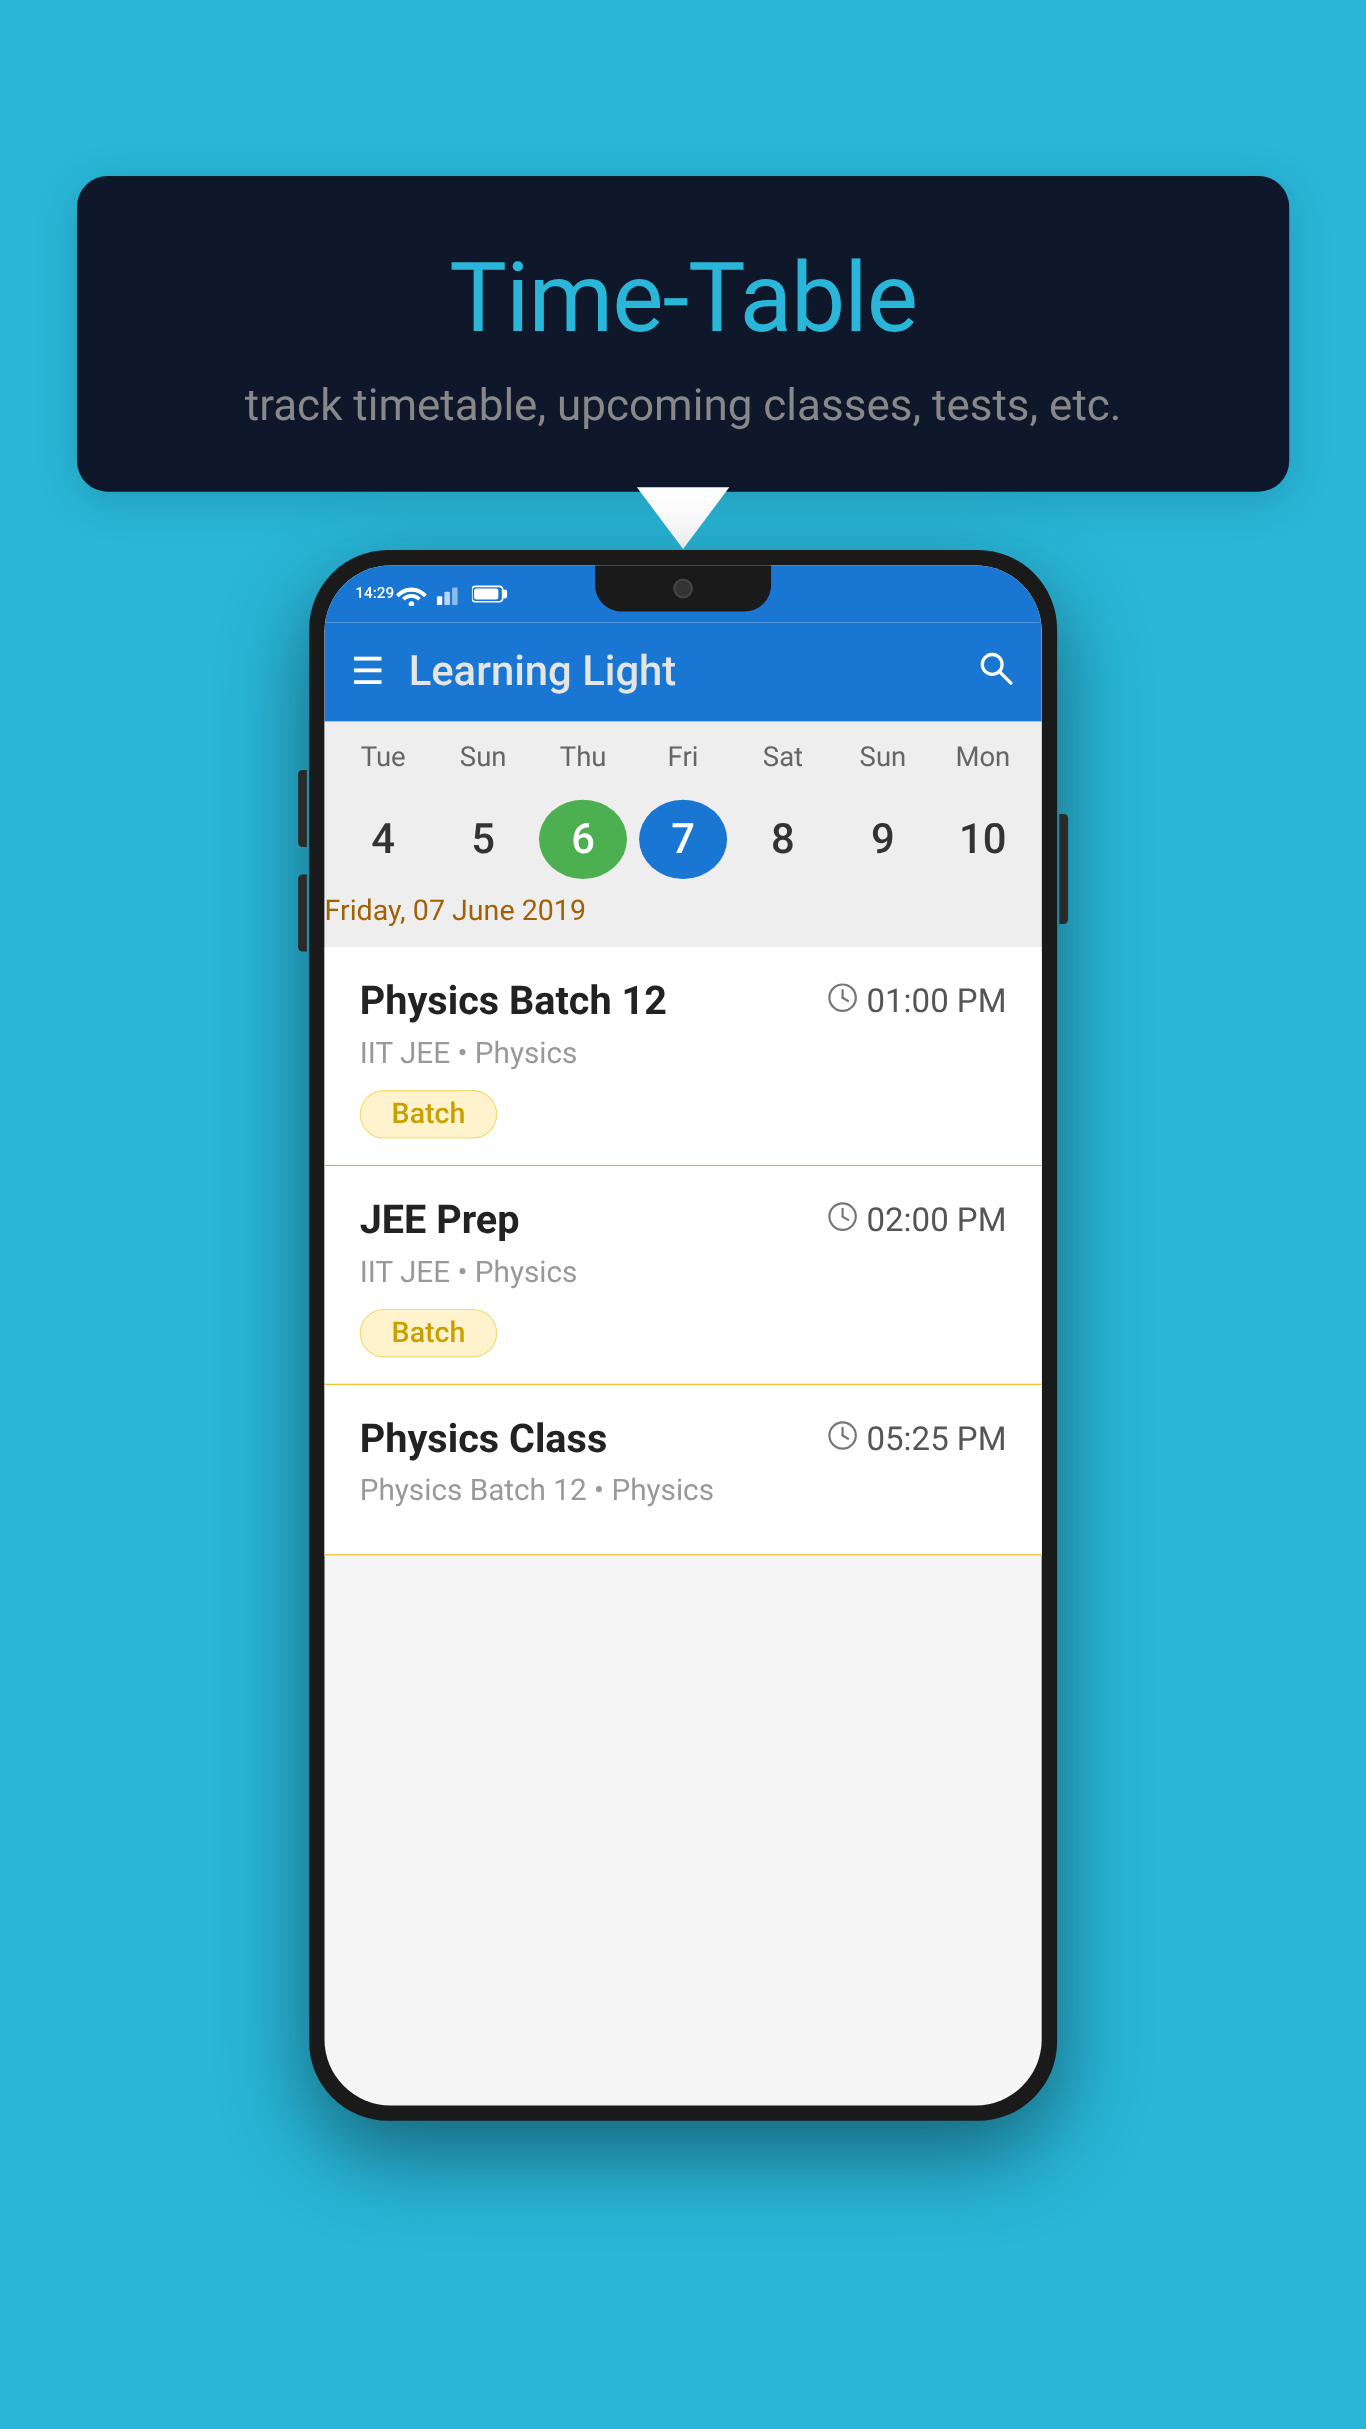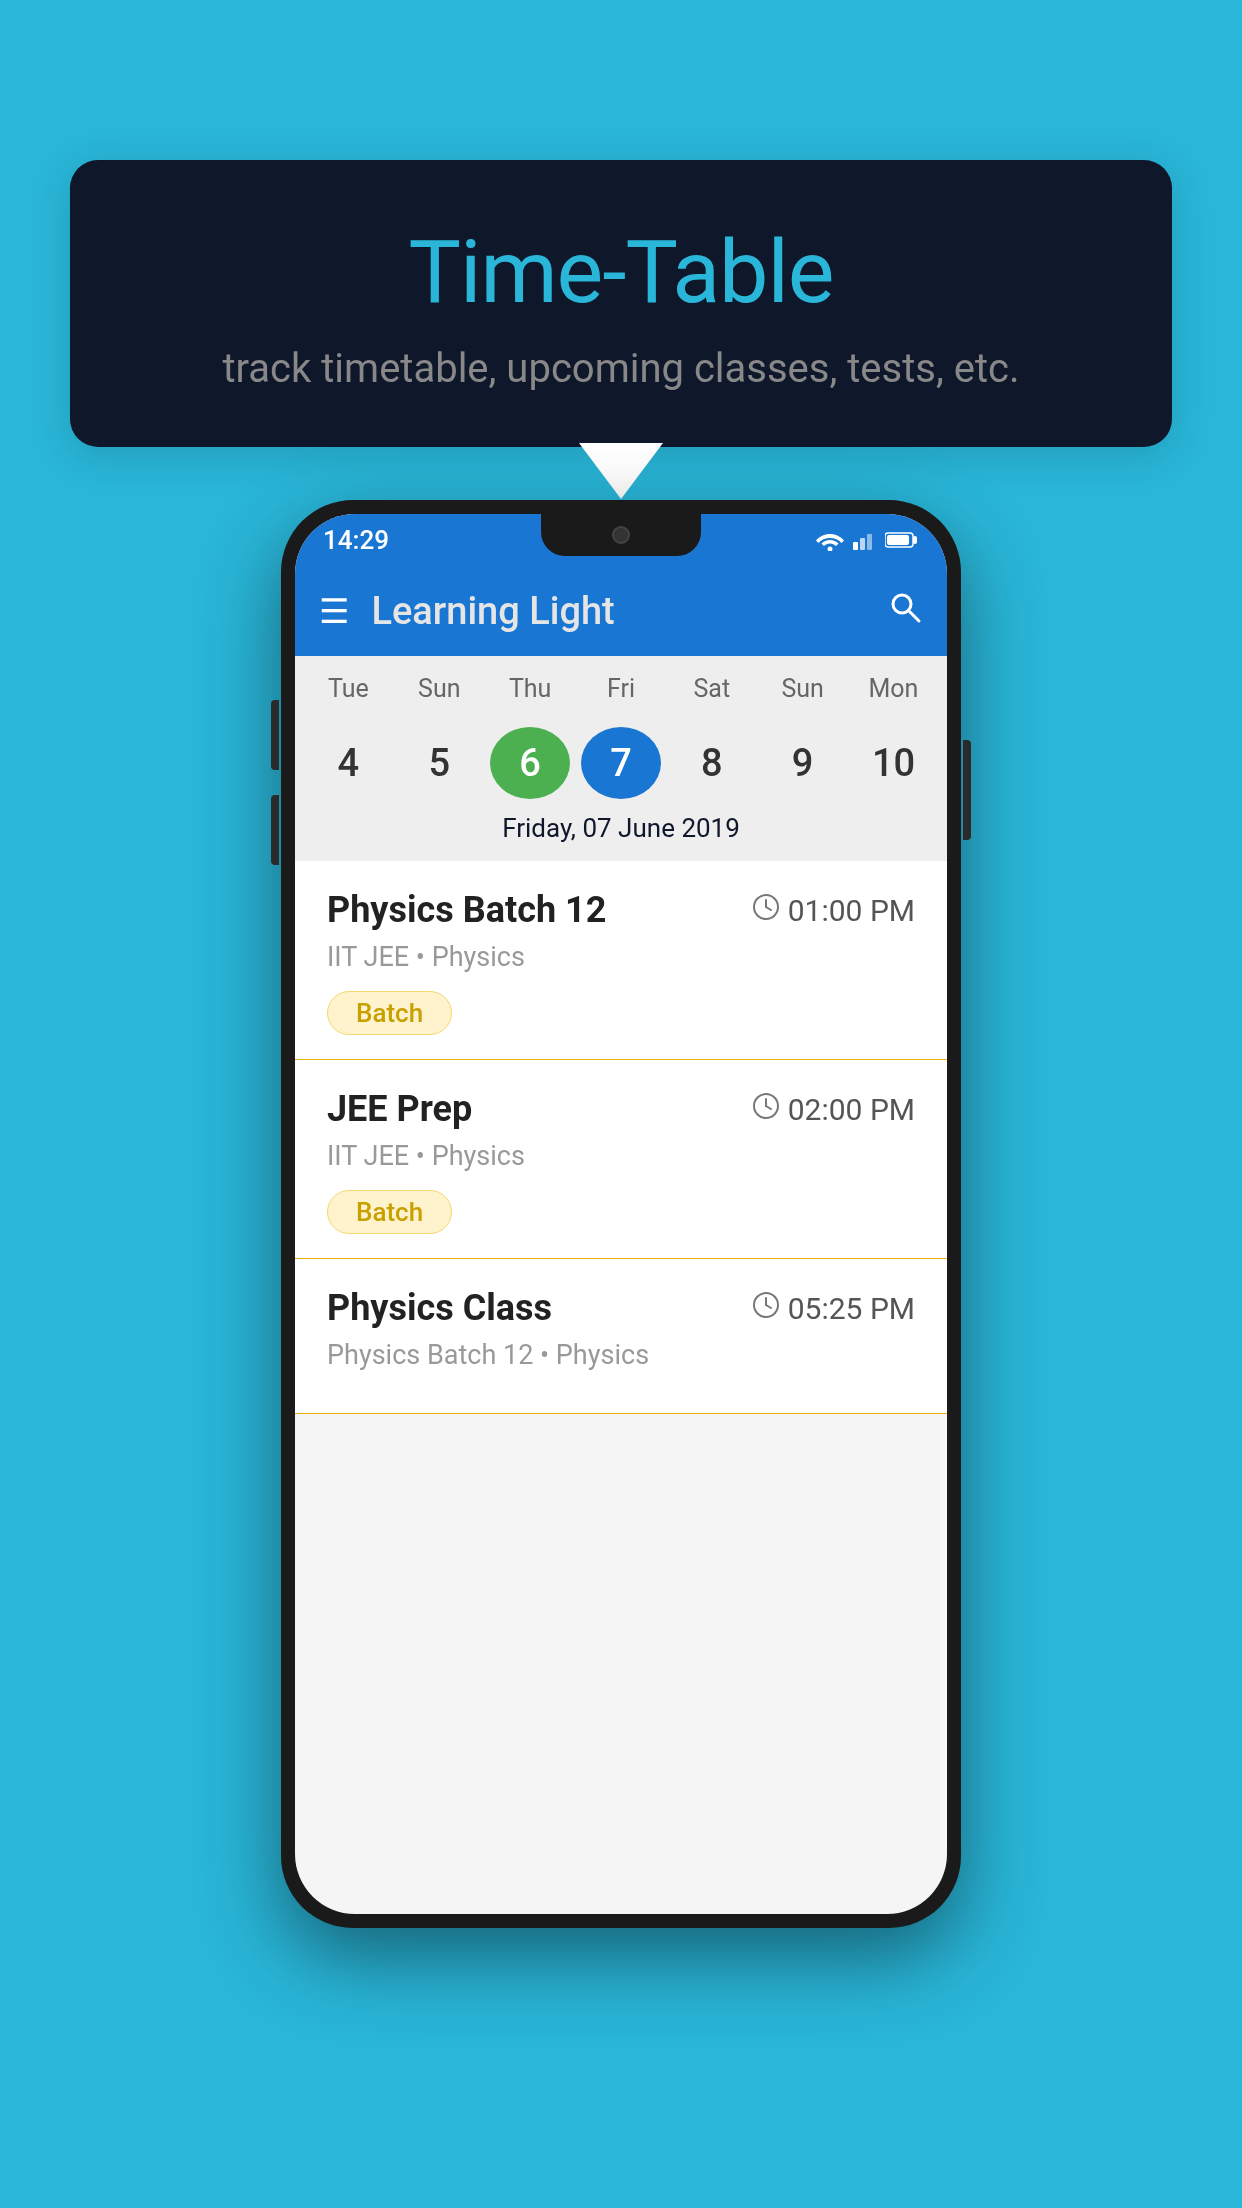--- a/index.html
+++ b/index.html
@@ -131,24 +131,23 @@
       overflow: hidden;
       height: 1400px;
     }
 
     
     .status-bar {
       background: #1976d2;
       height: 52px;
       display: flex;
       align-items: center;
-      justify-content: space-between;
       padding: 0 28px;
       color: white;
-      font-size: 26px;
+      font-size: 14px;
       font-weight: 500;
     }
 
     .status-icons {
       display: flex;
       align-items: center;
       gap: 8px;
     }
 
     
@@ -225,23 +224,22 @@
       border-radius: 50%;
     }
 
     .day-num.selected {
       background: #1976d2;
       color: white;
       border-radius: 50%;
     }
 
     .selected-date-label {
-      text-align: center;
       font-size: 26px;
-      color: #0f172a;
+      color: #a16207;
       padding: 14px 0 10px;
     }
 
     
     .class-list {
       background: white;
     }
 
     .class-item {
       background: white;

